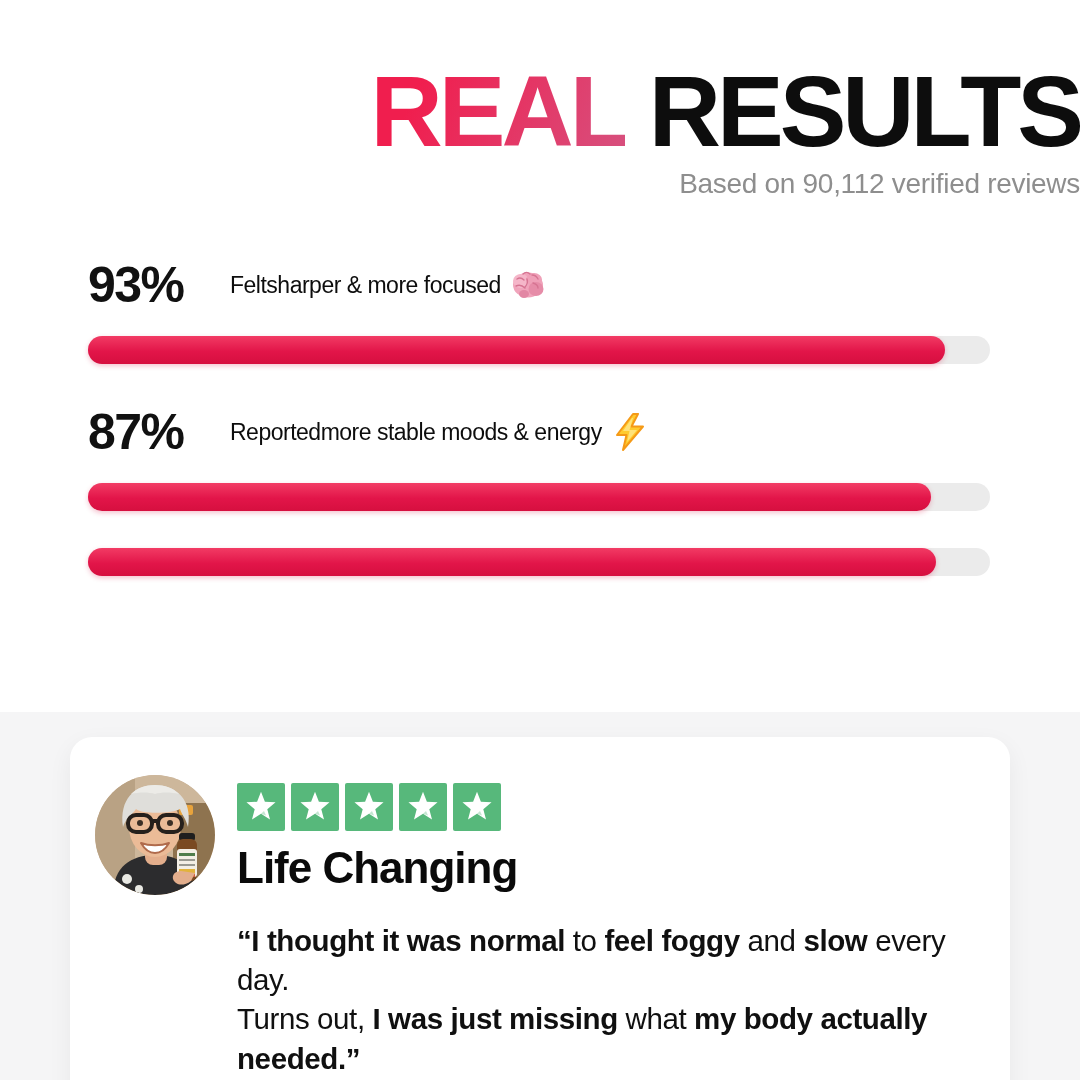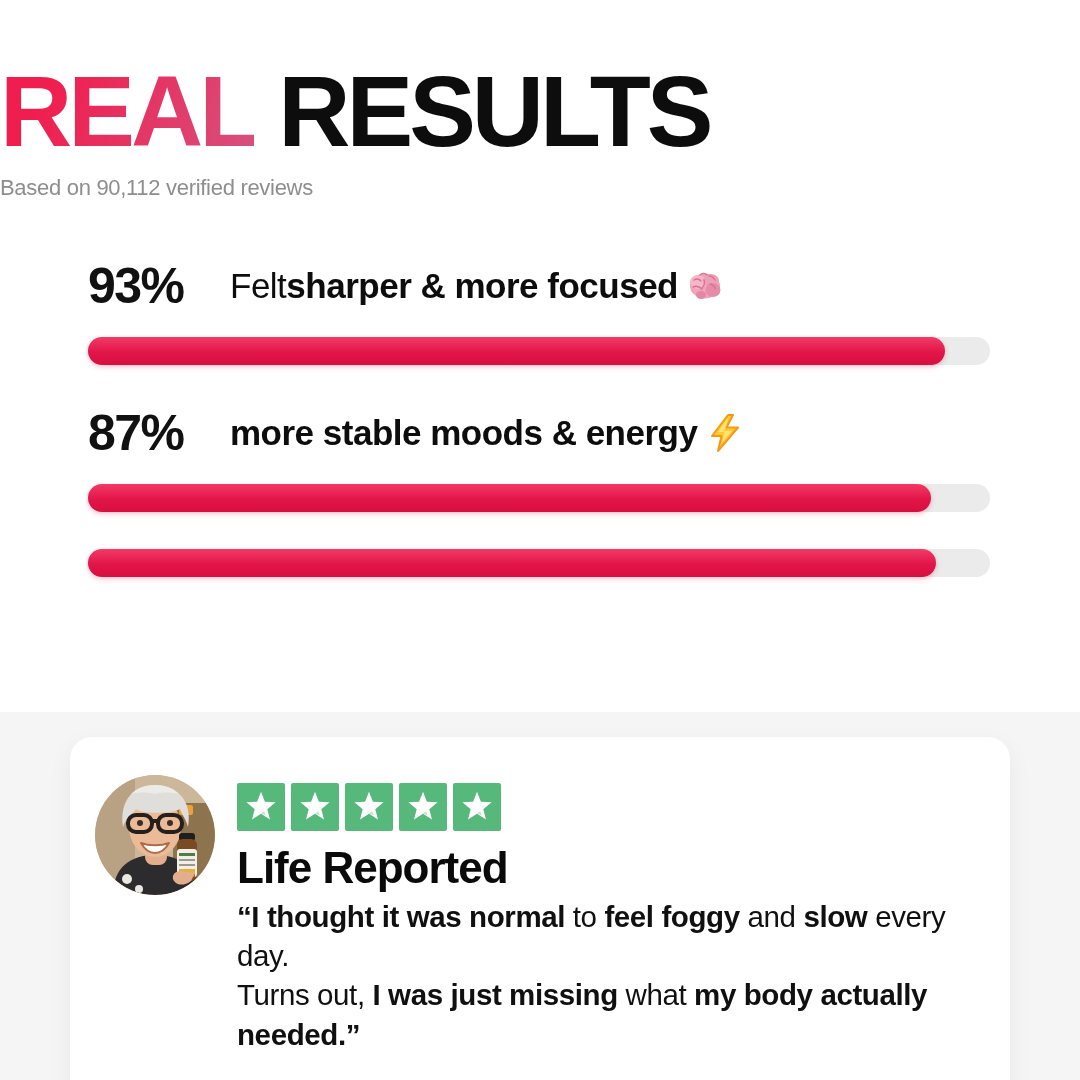--- a/index.html
+++ b/index.html
@@ -4,46 +4,46 @@
 <style>
   * { margin:0; padding:0; box-sizing:border-box; }
   html,body { background:#fff; }
   body { font-family:"Liberation Sans", "DejaVu Sans", sans-serif; color:#0d0d0d; }
   .page {
     position:relative; width:1080px; height:1080px;
     background:#ffffff; overflow:hidden;
   }
 
   
-  .header { padding-top:64px; text-align:left; }
+  .header { padding-top:64px; text-align:right; }
   .title {
     font-size:100px; font-weight:900; line-height:0.95;
     letter-spacing:-4px; color:#0d0d0d; white-space:nowrap;
   }
   .title-accent {
     color:var(--accent,#E4174B);
     background:linear-gradient(115deg, var(--title-grad-a,#F01E4E) 20%, var(--title-grad-b,#D84E7C) 95%);
     -webkit-background-clip:text; background-clip:text;
     -webkit-text-fill-color:transparent;
   }
   .subtitle {
-    margin-top:16px; font-size:22px; font-weight:400;
+    margin-top:9px; font-size:28px; font-weight:400;
     color:var(--subtitle-gray,#8E8E8E); letter-spacing:-0.3px;
   }
 
   
   .stats { margin:54px 90px 0 88px; }
   .stat-row { margin-bottom:37px; }
   .stat-head { display:flex; align-items:center; height:62px; }
   .stat-pct {
     width:142px; flex:0 0 142px; font-size:50px; font-weight:700;
     letter-spacing:-1.5px; color:#111;
   }
-  .stat-label { font-size:35px; letter-spacing:-0.5px; display:flex; white-space:nowrap; }
-  .stat-label .seg-b { font-weight:700; }
+  .stat-label { font-size:23px; letter-spacing:-0.5px; display:flex; white-space:nowrap; }
+  .stat-label .seg-b { font-weight:400; }
   .stat-label .seg-r { font-weight:400; }
   .stat-icon { display:inline-block; width:40px; height:40px; margin-left:8px; flex:0 0 auto; }
   .stat-icon svg { width:40px; height:40px; display:block; }
   .track {
     margin-top:20px; height:28px; border-radius:14px;
     background:var(--track,#EBEBEB); position:relative;
   }
   .fill {
     height:28px; border-radius:14px;
     background:linear-gradient(180deg, var(--bar-top,#F23B64) 0%, var(--bar-main,#E21549) 55%, var(--bar-bottom,#D60F3F) 100%);
@@ -71,21 +71,21 @@
   .stars { margin-top:8px; display:flex; gap:6px; height:48px; }
   .star-sq {
     width:48px; height:48px; background:var(--star-green,#57B87B);
     display:flex; align-items:center; justify-content:center; border-radius:2px;
   }
   .star-sq svg { width:36px; height:36px; display:block; }
   .review-title {
     margin-top:12px; font-size:44px; font-weight:900; letter-spacing:-1px; color:#0a0a0a;
   }
   .quote {
-    margin-top:4px; font-size:29.5px; line-height:1.33; letter-spacing:-0.4px; color:#101010;
+    margin-top:28px; font-size:29.5px; line-height:1.33; letter-spacing:-0.4px; color:#101010;
   }
   .quote .seg-b { font-weight:700; }
   .quote .seg-r { font-weight:400; }
 </style>
 </head>
 <body>
 
 <div class="page">
 
   <div class="header">
@@ -116,20 +116,21 @@
       </div>
       <div class="track">
         <div class="fill" style="width: 95%;"></div>
       </div>
     </div>
 
     <div class="stat-row">
       <div class="stat-head">
         <span class="stat-pct">87%</span>
         <span class="stat-label">
+            <span class="seg-r">Reported </span>
             <span class="seg-b">more stable moods &amp; energy</span>
           </span>
         <span class="stat-icon" aria-label="lightning-emoji">
           <svg viewBox="0 0 40 40" aria-hidden="true">
             <path d="M23 2L7 23h9.5L13 38 33 14.5H21.5L28 2z" fill="#FFCB2E" stroke="#F59A17" stroke-width="2" stroke-linejoin="round"></path>
             <path d="M22 6l-9 13h6.5L17 30l10-12h-7.5L23 6z" fill="#FFE27A"></path>
           </svg>
         </span>
       </div>
       <div class="track">
@@ -226,19 +227,19 @@
     </svg>
   </span>
 
   <span class="star-sq">
     <svg viewBox="0 0 24 24" aria-hidden="true">
       <path fill="#ffffff" d="M12 1.8l2.6 6.7 7.1.4-5.5 4.6 1.8 6.9-6-3.9-6 3.9 1.8-6.9L2.3 8.9l7.1-.4z"></path>
       <path fill="var(--star-green,#57B87B)" opacity="0.35" d="M12 16.5l3.4 1.1-1.4-3z"></path>
     </svg>
   </span>
 </div>
-      <div class="review-title">Life Reported</div>
+      <div class="review-title">Life Changing</div>
       <div class="quote"><span class="seg-b">“I thought it was normal</span><span class="seg-r"> to </span><span class="seg-b">feel foggy</span><span class="seg-r"> and </span><span class="seg-b">slow</span><span class="seg-r"> every day.</span><br><span class="seg-r">Turns out, </span><span class="seg-b">I was just missing</span><span class="seg-r"> what </span><span class="seg-b">my body actually needed.”</span></div>
 
     </div>
   </div>
 
 </div>
 
 </body></html>

